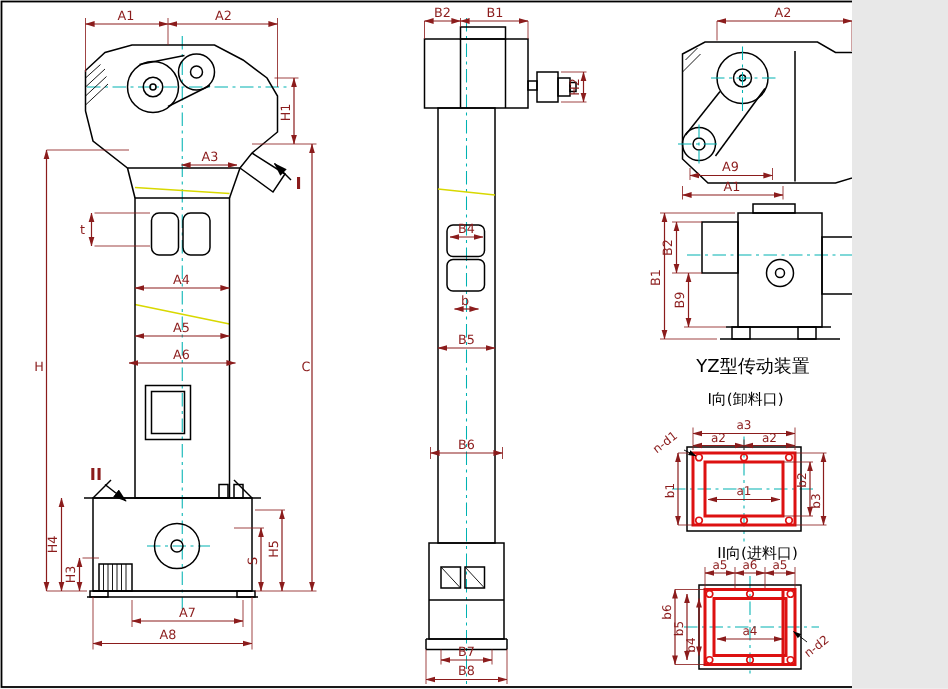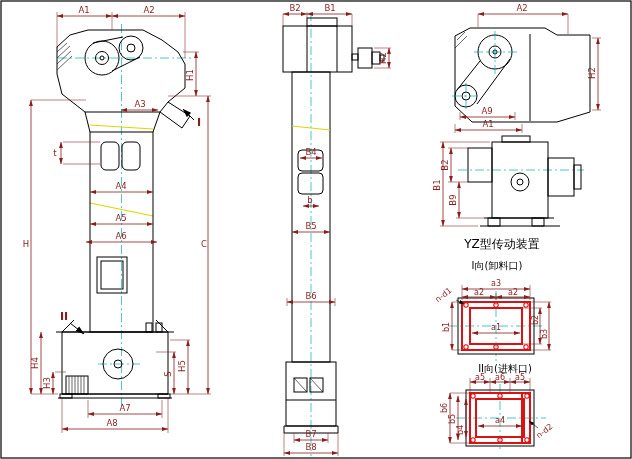--- a/index.html
+++ b/index.html
@@ -1,16 +1,16 @@
 <!DOCTYPE html>
 <html><head>
 <meta charset="utf-8">
 <style>
   html,body{margin:0;padding:0;background:#e8e8e8;}
-  #page{width:632px;height:459px;background:#ffffff;position:relative;overflow:hidden;}
+  #page{width:568px;height:459px;background:#ffffff;position:relative;overflow:hidden;}
   svg{display:block;}
   svg text{font-family:"DejaVu Sans",sans-serif;fill:#8b1c1c;}
   .dimtxt{font-size:8.5px;text-anchor:middle;}
   .dimtxt-s{font-size:8px;text-anchor:middle;}
   .mark{font-size:11px;font-weight:bold;text-anchor:middle;}
   .cjk{fill:#000000;font-size:12px;text-anchor:middle;}
   .cjk-s{fill:#000000;font-size:10px;text-anchor:middle;}
   .ln{stroke:#000000;stroke-width:1;fill:none;}
   .thin{stroke:#000000;stroke-width:.6;fill:none;}
   .dim{stroke:#8b1c1c;stroke-width:.8;fill:none;}

